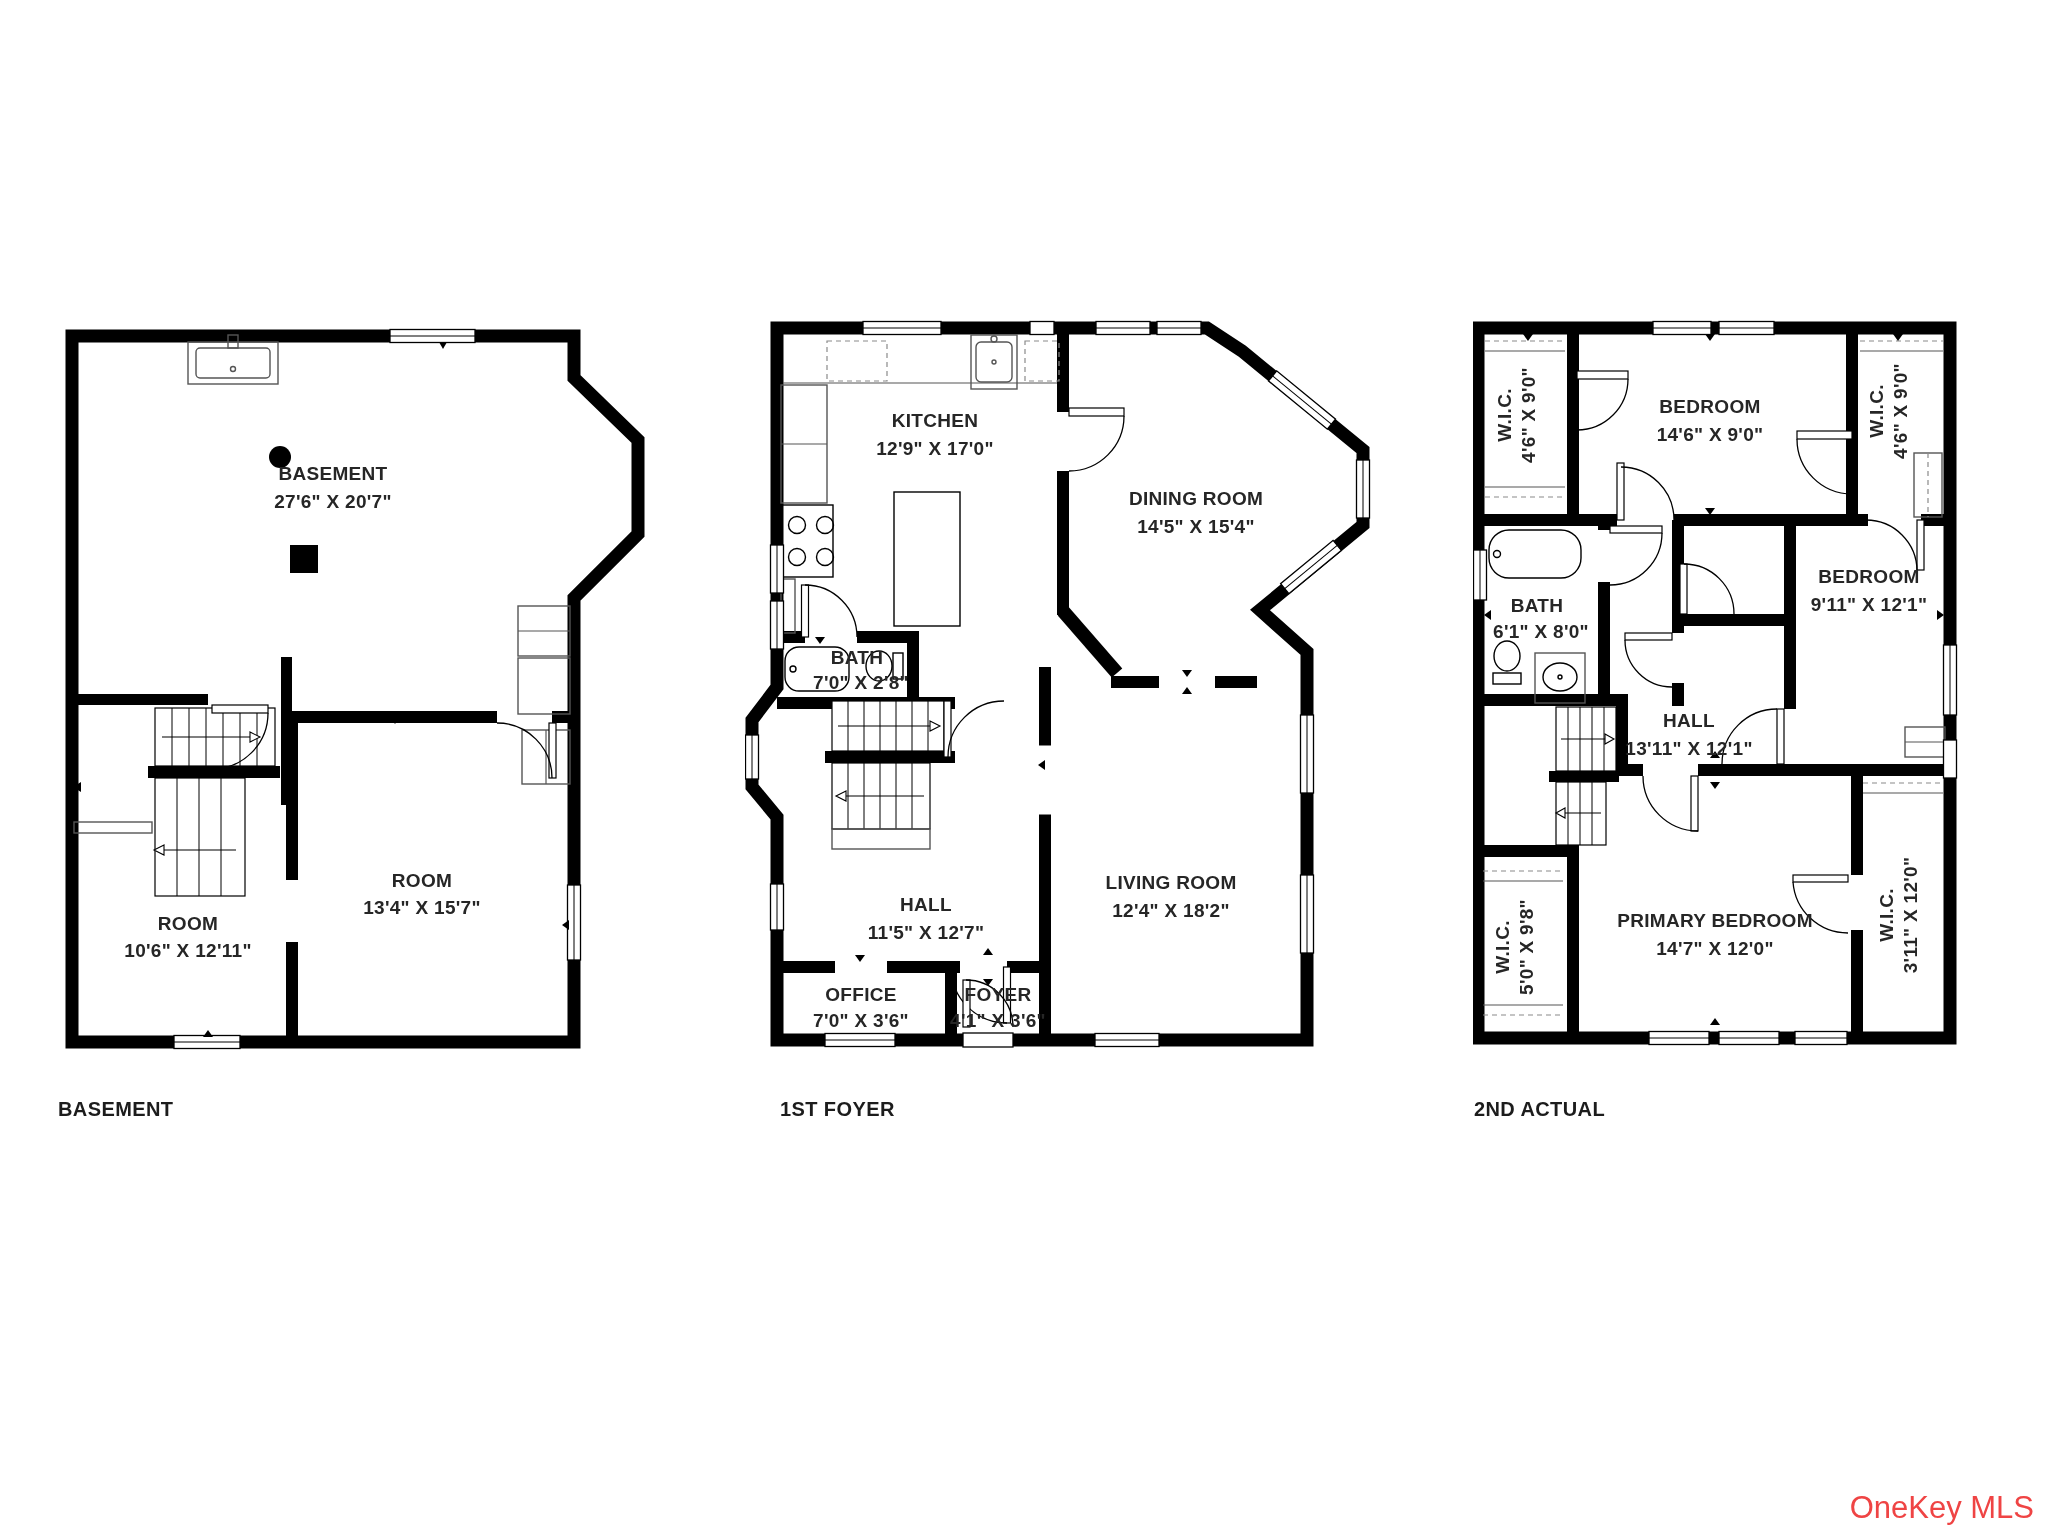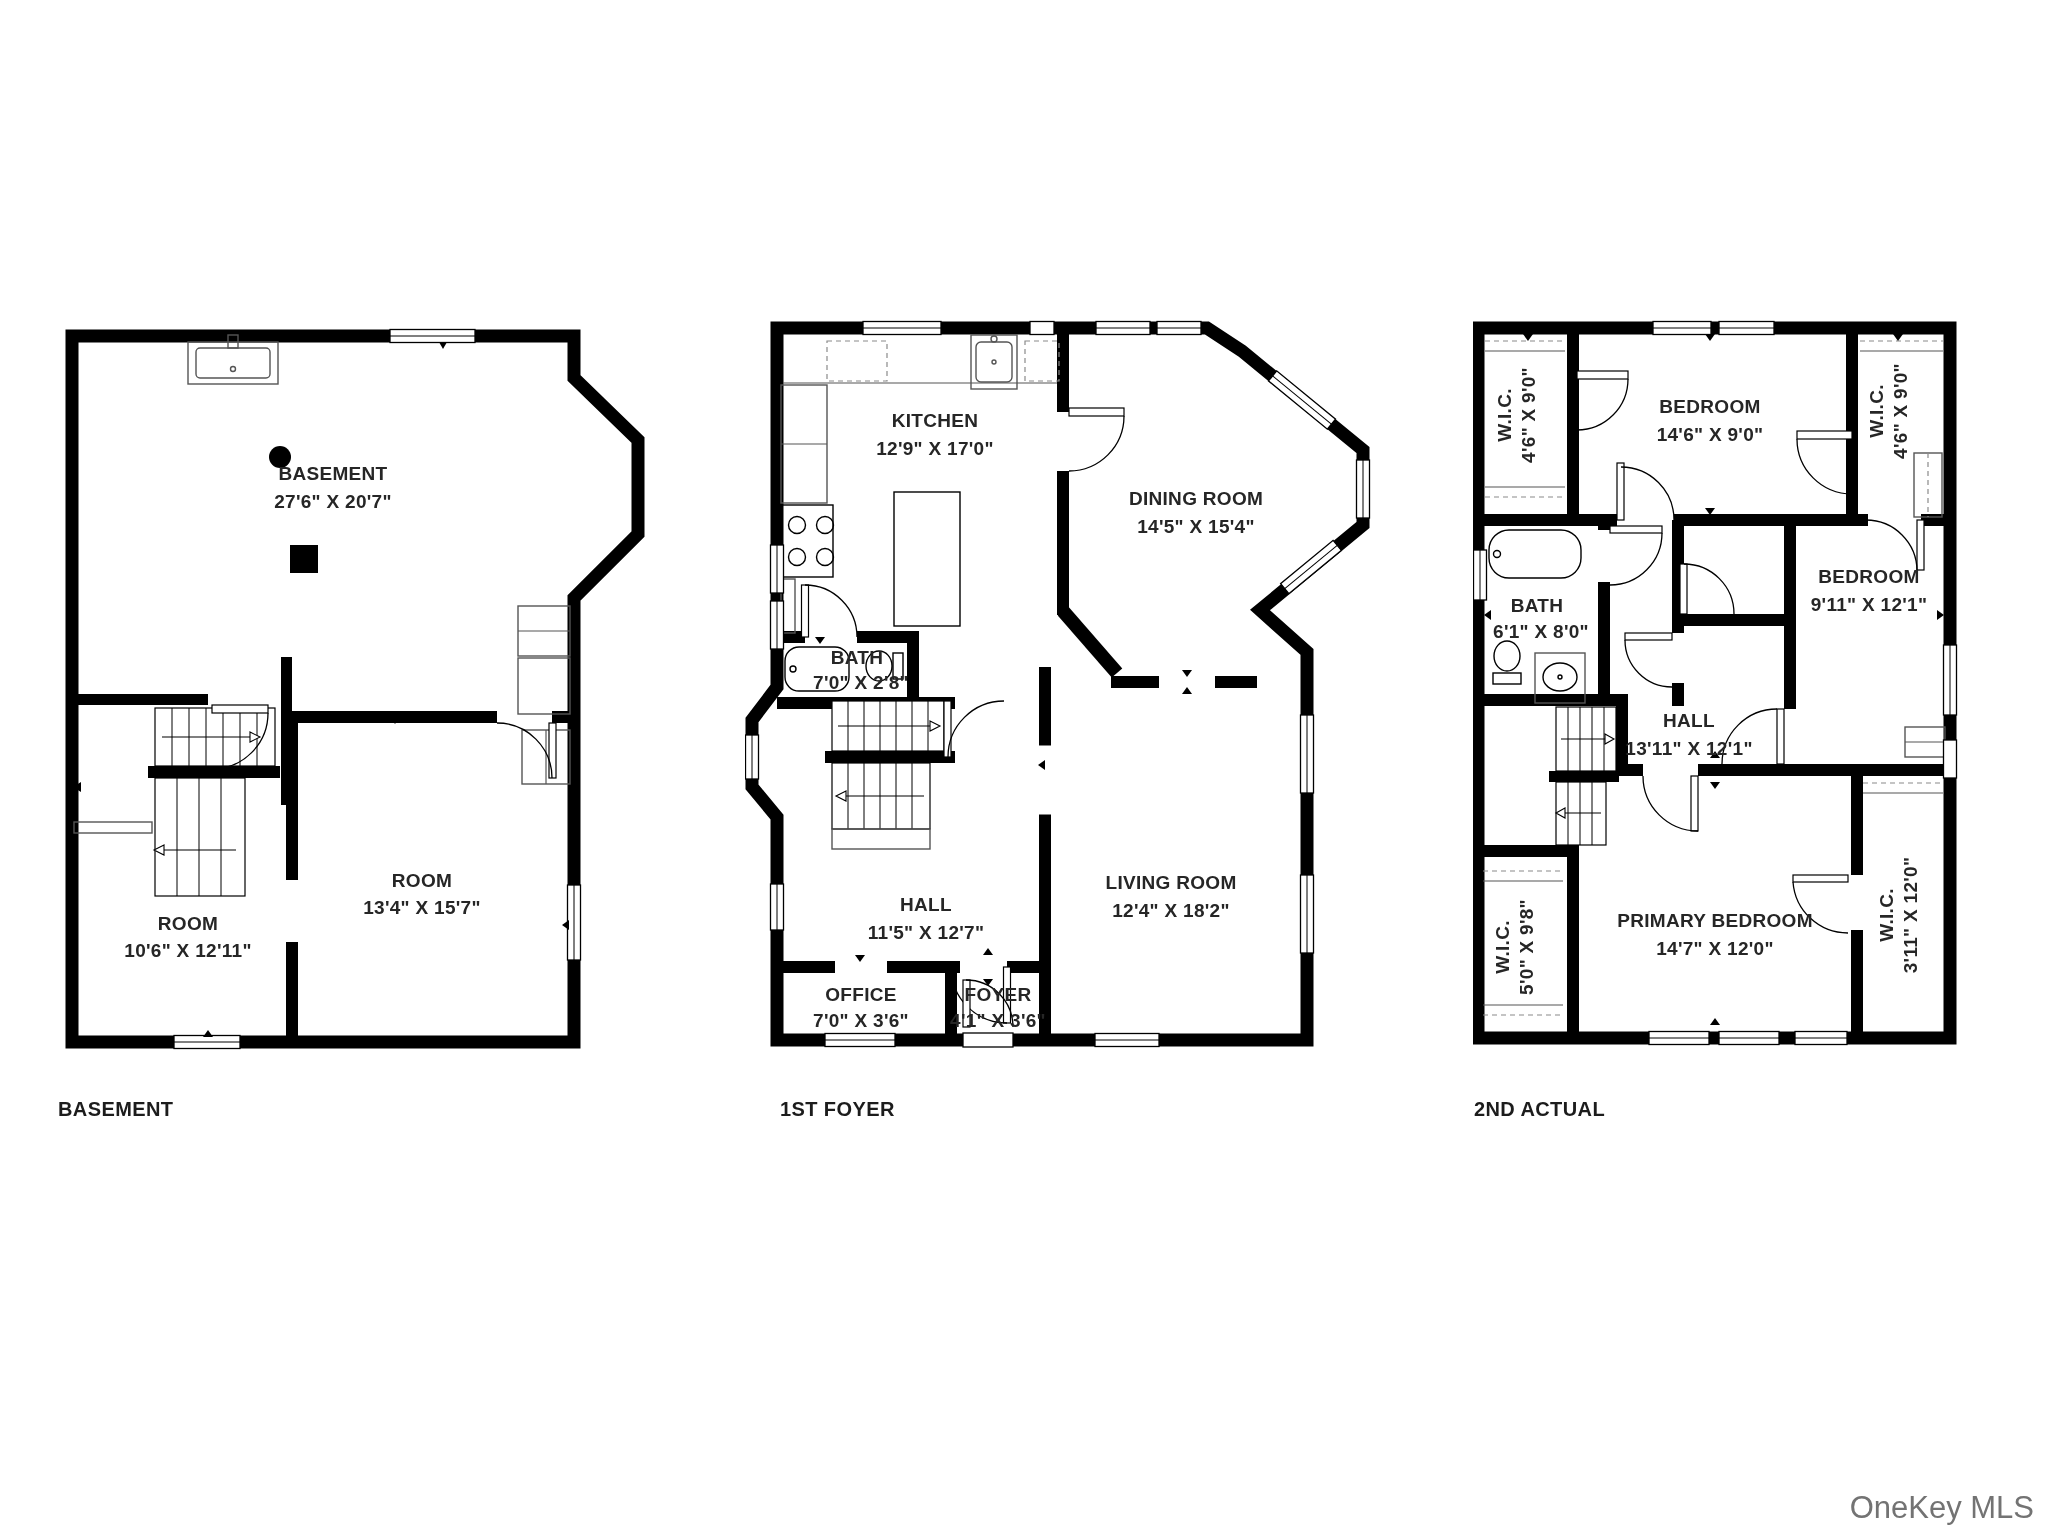--- a/index.html
+++ b/index.html
@@ -2,21 +2,21 @@
 <html><head>
 <meta charset="utf-8">
 <style>
   html,body{margin:0;padding:0;background:#fff;}
   .page{position:relative;width:2048px;height:1536px;background:#ffffff;overflow:hidden;
         font-family:"Liberation Sans",sans-serif;}
   .plan{position:absolute;}
   .floor-label{position:absolute;font-size:20px;font-weight:600;color:#1c1c1c;letter-spacing:.4px;}
   .disclaimer{position:absolute;top:1478px;left:0;width:2048px;text-align:center;
               font-size:21px;font-weight:600;color:#1a1a1a;letter-spacing:.2px;}
-  .watermark{position:absolute;top:1490px;right:14px;font-size:31px;font-weight:400;color:#737373;}
+  .watermark{position:absolute;top:1490px;right:14px;font-size:31px;font-weight:400;color:#ef4444;}
   
   .wallfill{fill:#000;}
   .outer{fill:#fff;stroke:#000;stroke-width:13;stroke-linejoin:miter;}
   .fix{fill:none;stroke:#555;stroke-width:1.4;}
   .fixd{fill:none;stroke:#000;stroke-width:1.4;}
   .arc{fill:none;stroke:#000;stroke-width:1.3;}
   .leaf{fill:#fff;stroke:#000;stroke-width:1.2;}
   .win{fill:#fff;stroke:#000;stroke-width:1.3;}
   .winline{stroke:#000;stroke-width:1;}
   .tread{stroke:#000;stroke-width:1;}

